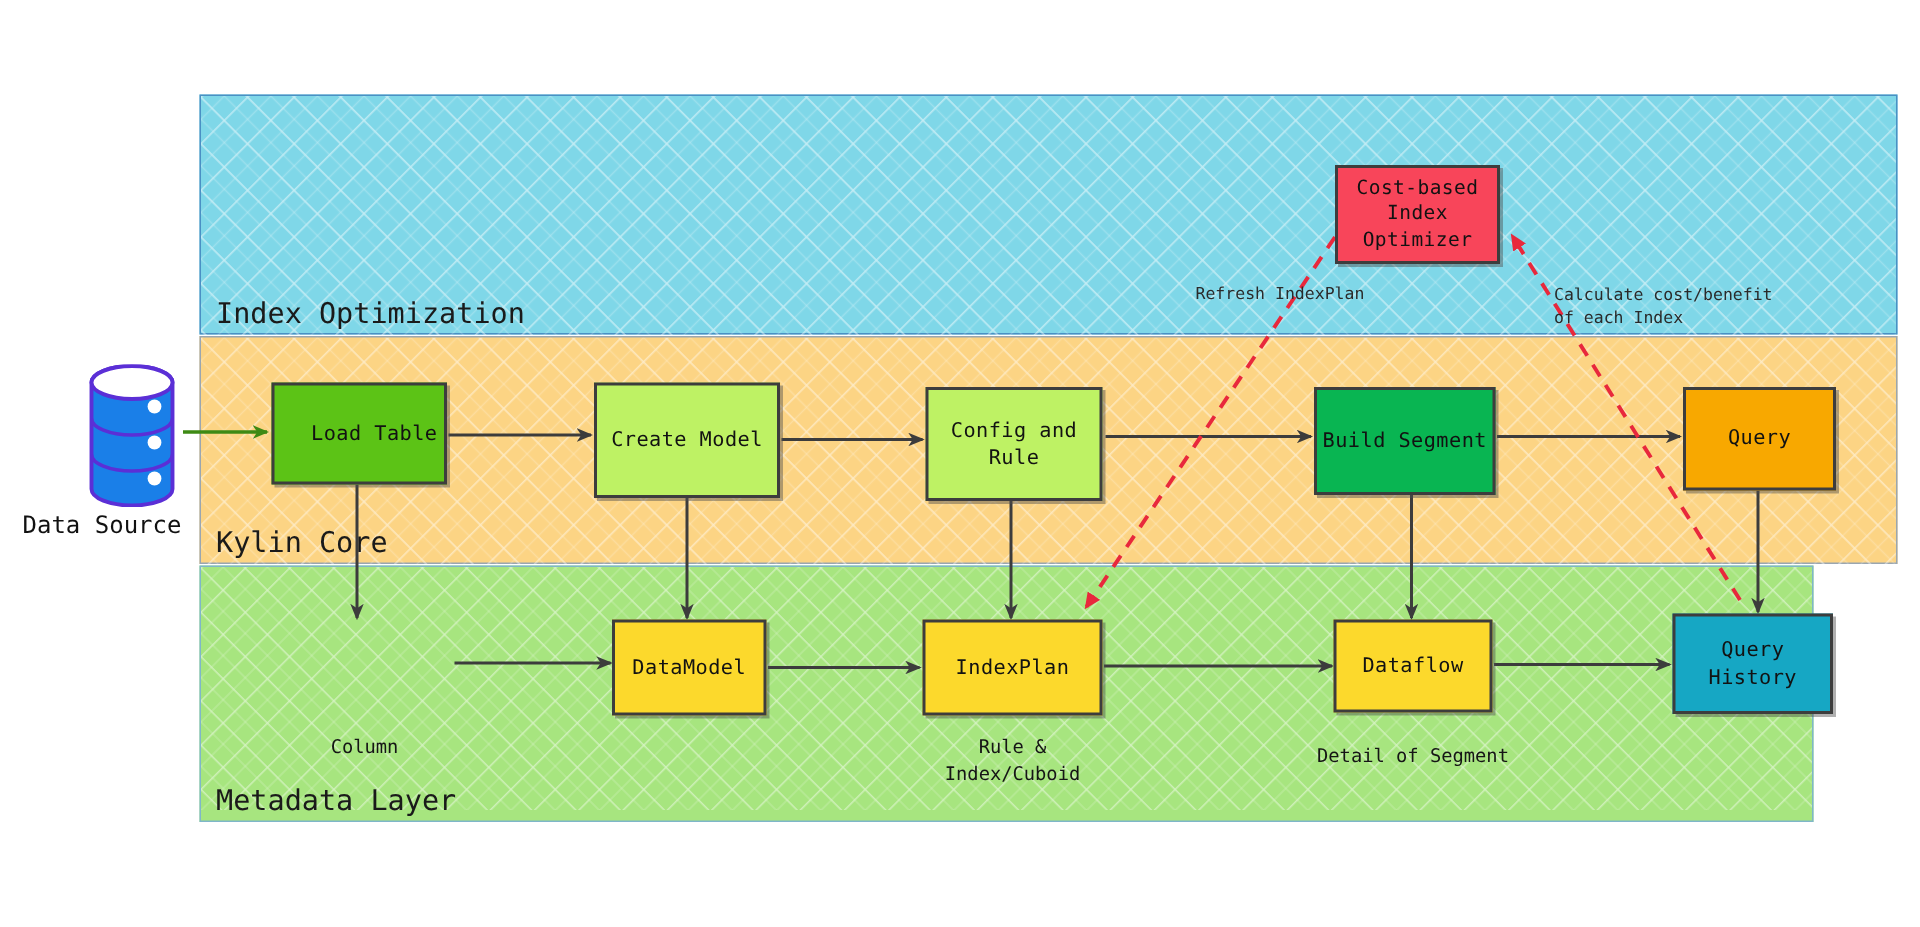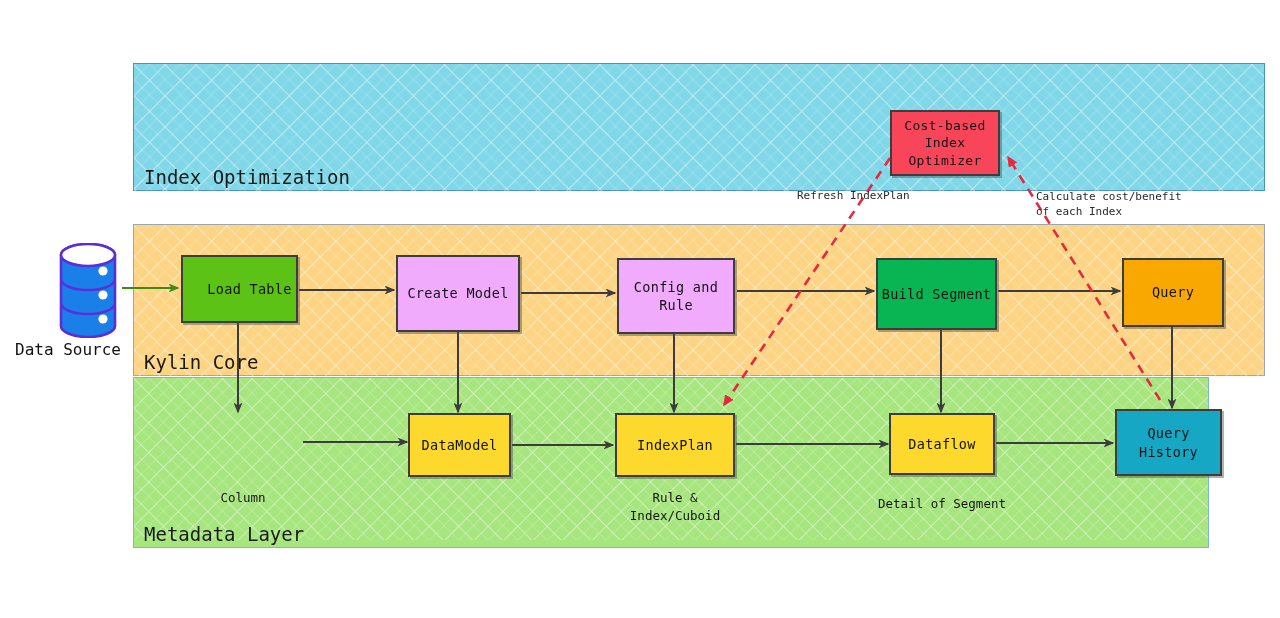--- a/index.html
+++ b/index.html
@@ -6,40 +6,40 @@
   body{width:1280px;height:618px;position:relative;overflow:hidden;
        font-family:"DejaVu Sans Mono","Liberation Mono",monospace;}
 
   #stage{position:absolute;left:0;top:0;width:1280px;height:618px;}
 
   
   .band{position:absolute;box-sizing:border-box;}
   .band .lbl{position:absolute;left:10px;bottom:2px;font-size:19px;color:#1a1a1a;
              letter-spacing:0px;white-space:nowrap;font-weight:400;}
 
-  #band-index{left:133px;top:63px;width:1132px;height:128px;
+  #band-index{left:133px;top:63px;width:1132px;height:160px;
       border:1.5px solid #4a90c4;background:#7fd7e8;}
   #band-core{left:133px;top:224px;width:1132px;height:152px;
       border:1.5px solid #9aa6b0;background:#fcd484;}
   #band-meta{left:133px;top:377px;width:1076px;height:171px;
       border:1.5px solid #7fb6c9;background:#a7e57f;}
 
   
   .hatch{position:absolute;inset:0;opacity:.55;}
 
   
   .node{position:absolute;box-sizing:border-box;display:flex;
         align-items:center;justify-content:center;text-align:center;
         font-size:13.5px;color:#121212;line-height:1.35;
         border:2px solid #3d3d3d;
         box-shadow:2px 2px 0 rgba(80,80,80,.45);
         white-space:pre-line;letter-spacing:.3px;}
 
   .n-lime{background:#5cc316;}
-  .n-orange{background:#f0abfc;}
+  .n-orange{background:#bef264;}
   .n-emerald{background:#09b552;}
   .n-amber{background:#f8a800;}
   .n-yellow{background:#fcd92c;}
   .n-teal{background:#16a7c4;}
   .n-red{background:#f8455a;font-size:13px;}
 
   
   .cap{position:absolute;font-size:12.5px;color:#151515;text-align:center;
        line-height:1.4;white-space:pre-line;}
 

